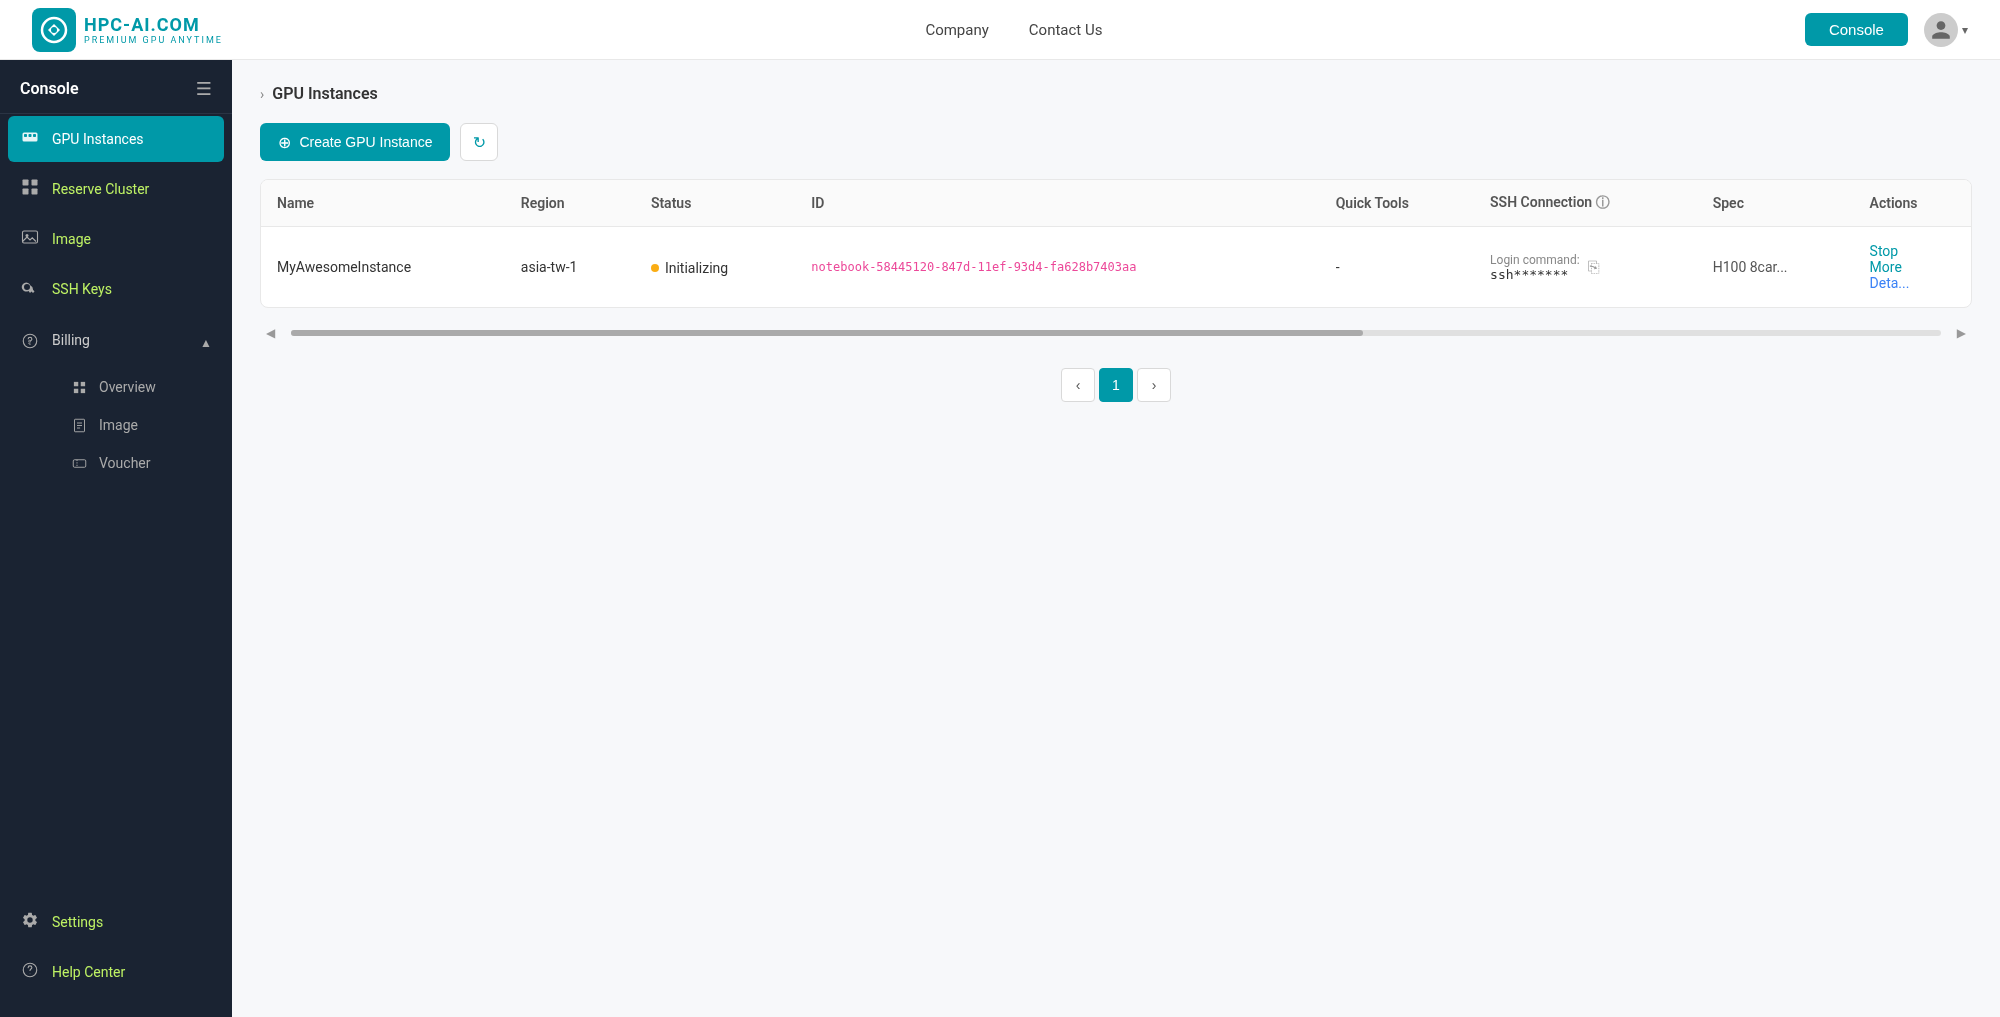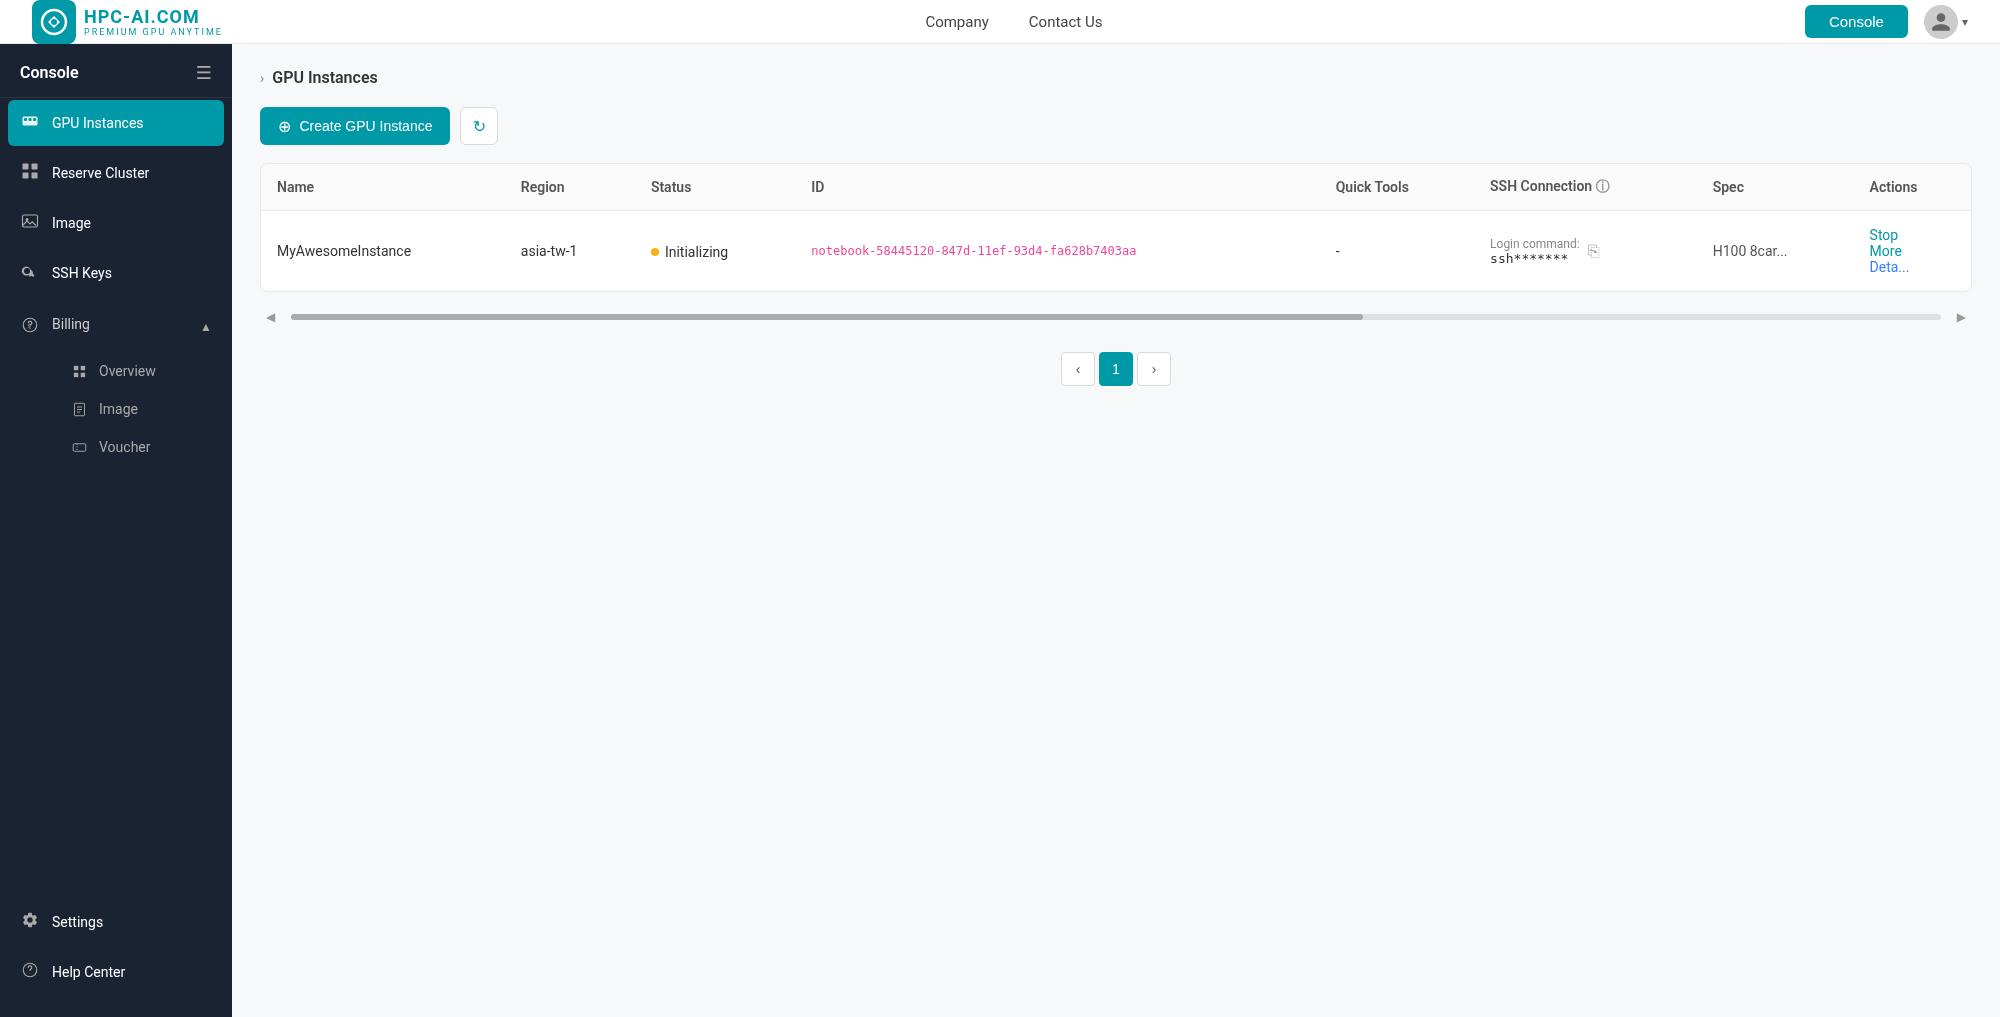--- a/index.html
+++ b/index.html
@@ -1,21 +1,21 @@
 <!DOCTYPE html>
 <html><head>
   <meta charset="utf-8">
   <style>
     * { box-sizing: border-box; margin: 0; padding: 0; }
     body { font-family: -apple-system, BlinkMacSystemFont, 'Segoe UI', Roboto, sans-serif; background: #fff; color: #333; display: flex; flex-direction: column; height: 100vh; overflow: hidden; }
 
     
     .topnav {
       display: flex; align-items: center; justify-content: space-between;
-      padding: 0 32px; height: 44px; border-bottom: 1px solid #e8e8e8;
+      padding: 0 32px; height: 60px; border-bottom: 1px solid #e8e8e8;
       background: #fff; flex-shrink: 0;
     }
     .topnav-logo { display: flex; align-items: center; gap: 8px; }
     .logo-box {
       width: 44px; height: 44px; background: #0099a8;
       border-radius: 8px; display: flex; align-items: center; justify-content: center;
     }
     .logo-box svg { width: 28px; height: 28px; fill: white; }
     .logo-text { display: flex; flex-direction: column; }
     .logo-main { font-size: 18px; font-weight: 700; color: #0099a8; letter-spacing: 1px; }
@@ -46,21 +46,21 @@
       overflow-y: auto;
     }
     .sidebar-header {
       display: flex; align-items: center; justify-content: space-between;
       padding: 18px 20px 14px; border-bottom: 1px solid #2a3444;
     }
     .sidebar-title { font-size: 16px; font-weight: 600; color: #fff; }
     .sidebar-menu-icon { color: #aaa; cursor: pointer; font-size: 18px; }
     .sidebar-item {
       display: flex; align-items: center; gap: 12px;
-      padding: 14px 20px; cursor: pointer; font-size: 14px; color: #ffffff;
+      padding: 14px 20px; cursor: pointer; font-size: 14px; color: #bef264;
       transition: background 0.15s;
     }
     .sidebar-item.active { background: #0099a8; color: #fff; border-radius: 6px; margin: 2px 8px; padding: 12px 12px; }
     .sidebar-item.active .sidebar-icon { color: #fff; }
     .sidebar-icon { font-size: 16px; width: 20px; text-align: center; }
     .sidebar-group { margin-top: 4px; }
     .sidebar-group-header {
       display: flex; align-items: center; justify-content: space-between;
       padding: 14px 20px; cursor: pointer; font-size: 14px; color: #ccc;
     }

